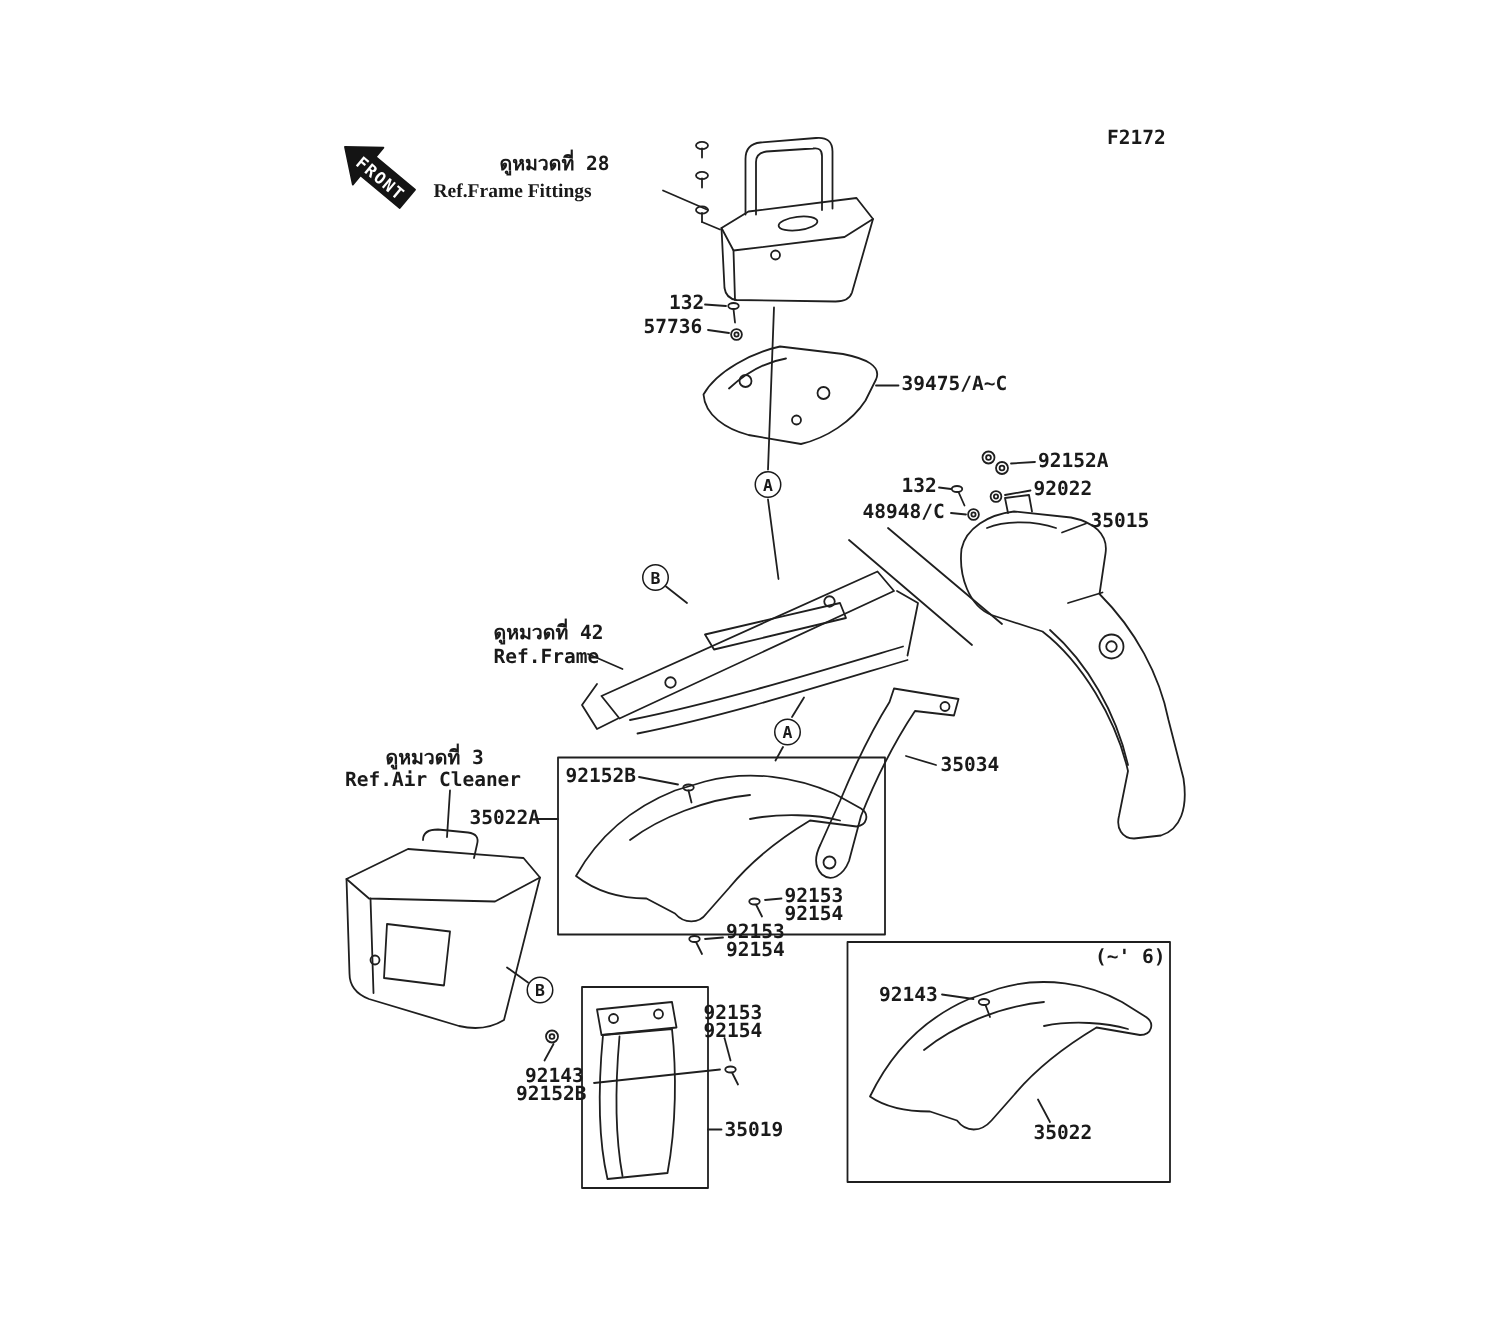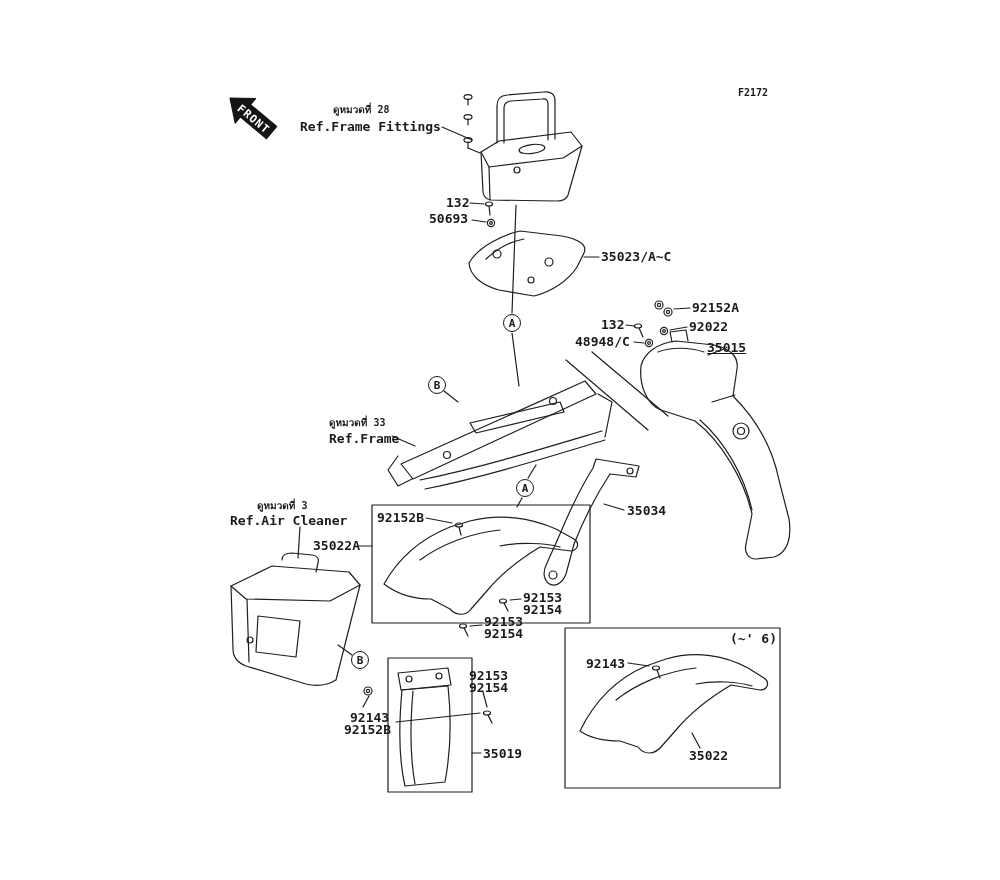--- a/index.html
+++ b/index.html
@@ -6,21 +6,21 @@
   .canvas{
     position:relative;width:1000px;height:880px;background:#ffffff;
     font-family:"DejaVu Sans Mono","Liberation Mono",monospace;
     color:#1a1a1a;overflow:hidden;
   }
   .art{position:absolute;left:0;top:0;}
   .lbl{
     position:absolute;font-weight:bold;font-size:13px;line-height:14px;
     white-space:nowrap;letter-spacing:0px;color:#1a1a1a;
   }
-  .lbl.small{font-size:10px;}
+  .lbl.small{font-size:13px;}
   .marker{
     position:absolute;width:18px;height:18px;border:1.4px solid #1a1a1a;
     border-radius:50%;display:flex;align-items:center;justify-content:center;
     font-size:11px;font-weight:bold;background:#fff;box-sizing:border-box;
   }
   .front-text{
     position:absolute;color:#ffffff;font-size:11px;font-weight:bold;
     transform:rotate(40deg);transform-origin:left top;letter-spacing:1px;
   }
 </style>
@@ -193,34 +193,34 @@
         <line x1="700" y1="748" x2="692" y2="733"></line>
       </g>
     </g>
   </svg>
 
   <div class="front-text" style="left:243px;top:102px;">FRONT</div>
 
   <div class="lbl small" style="left:738px;top:86px;">F2172</div>
 
   <div class="lbl small" style="left:333px;top:103px;">ดูหมวดที่ 28</div>
-  <div class="lbl" style="left:300px;top:120px;">Ref.Frame Fittings</div>
-  <div class="lbl small" style="left:329px;top:416px;">ดูหมวดที่ 33</div>
+  <div class="lbl" style="left:289px;top:120px;font-family:Liberation Serif, serif;">Ref.Frame Fittings</div>
+  <div class="lbl small" style="left:329px;top:416px;">ดูหมวดที่ 42</div>
   <div class="lbl" style="left:329px;top:432px;">Ref.Frame</div>
   <div class="lbl small" style="left:257px;top:499px;text-align:right;">ดูหมวดที่ 3</div>
   <div class="lbl" style="left:230px;top:514px;text-align:right;">Ref.Air Cleaner</div>
 
   <div class="lbl" style="left:446px;top:196px;">132</div>
-  <div class="lbl" style="left:429px;top:212px;">50693</div>
-  <div class="lbl" style="left:601px;top:250px;">35023/A~C</div>
+  <div class="lbl" style="left:429px;top:212px;">57736</div>
+  <div class="lbl" style="left:601px;top:250px;">39475/A~C</div>
   <div class="lbl" style="left:692px;top:301px;">92152A</div>
   <div class="lbl" style="left:601px;top:318px;">132</div>
   <div class="lbl" style="left:689px;top:320px;">92022</div>
   <div class="lbl" style="left:575px;top:335px;">48948/C</div>
-  <div class="lbl" style="left:707px;top:341px;text-decoration:underline;">35015</div>
+  <div class="lbl" style="left:727px;top:341px;">35015</div>
   <div class="lbl" style="left:627px;top:504px;">35034</div>
   <div class="lbl" style="left:313px;top:539px;">35022A</div>
   <div class="lbl" style="left:377px;top:511px;">92152B</div>
   <div class="lbl" style="left:523px;top:591px;">92153</div>
   <div class="lbl" style="left:523px;top:603px;">92154</div>
   <div class="lbl" style="left:484px;top:615px;">92153</div>
   <div class="lbl" style="left:484px;top:627px;">92154</div>
   <div class="lbl" style="left:469px;top:669px;">92153</div>
   <div class="lbl" style="left:469px;top:681px;">92154</div>
   <div class="lbl" style="left:350px;top:711px;">92143</div>

